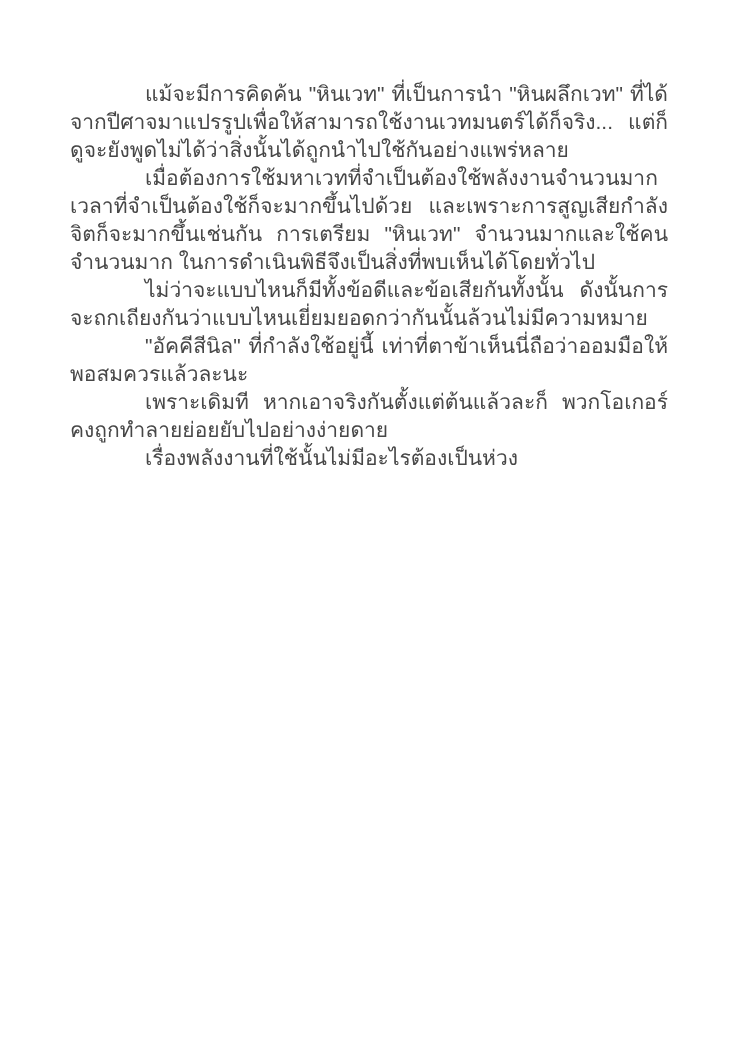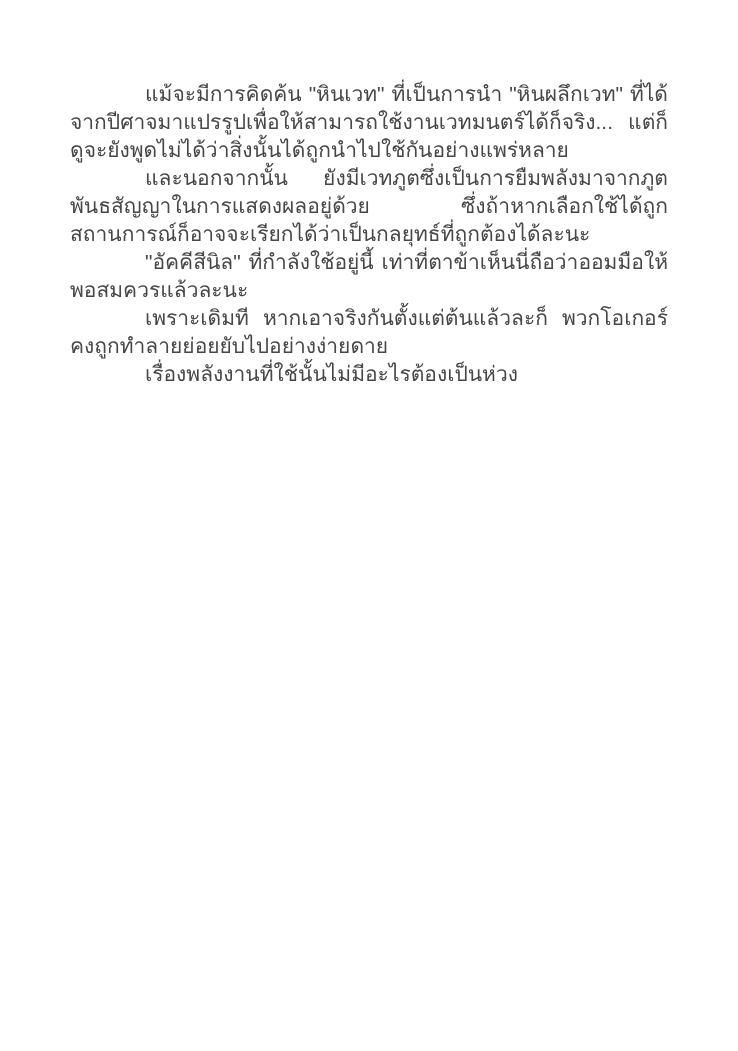--- a/index.html
+++ b/index.html
@@ -30,17 +30,18 @@
     text-indent: 75px;
     word-break: break-word;
     -webkit-font-smoothing: antialiased;
   }
 </style>
 </head>
 <body>
 
 <div class="page">
   <p>แม้จะมีการคิดค้น "หินเวท" ที่เป็นการนำ "หินผลึกเวท" ที่ได้จากปีศาจมาแปรรูปเพื่อให้สามารถใช้งานเวทมนตร์ได้ก็จริง... แต่ก็ดูจะยังพูดไม่ได้ว่าสิ่งนั้นได้ถูกนำไปใช้กันอย่างแพร่หลาย</p>
-  <p>และนอกจากนั้น ยังมีเวทภูตซึ่งเป็นการยืมพลังมาจากภูตพันธสัญญาในการแสดงผลอยู่ด้วย ซึ่งถ้าหากเลือกใช้ได้ถูกสถานการณ์ก็อาจจะเรียกได้ว่าเป็นกลยุทธ์ที่ถูกต้องได้ละนะ</p>
+  <p>เมื่อต้องการใช้มหาเวทที่จำเป็นต้องใช้พลังงานจำนวนมาก เวลาที่จำเป็นต้องใช้ก็จะมากขึ้นไปด้วย และเพราะการสูญเสียกำลังจิตก็จะมากขึ้นเช่นกัน การเตรียม "หินเวท" จำนวนมากและใช้คนจำนวนมาก ในการดำเนินพิธีจึงเป็นสิ่งที่พบเห็นได้โดยทั่วไป</p>
+  <p>ไม่ว่าจะแบบไหนก็มีทั้งข้อดีและข้อเสียกันทั้งนั้น ดังนั้นการจะถกเถียงกันว่าแบบไหนเยี่ยมยอดกว่ากันนั้นล้วนไม่มีความหมาย</p>
   <p>"อัคคีสีนิล" ที่กำลังใช้อยู่นี้ เท่าที่ตาข้าเห็นนี่ถือว่าออมมือให้พอสมควรแล้วละนะ</p>
   <p>เพราะเดิมที หากเอาจริงกันตั้งแต่ต้นแล้วละก็ พวกโอเกอร์คงถูกทำลายย่อยยับไปอย่างง่ายดาย</p>
   <p>เรื่องพลังงานที่ใช้นั้นไม่มีอะไรต้องเป็นห่วง</p>
 </div>
 
 </body></html>

